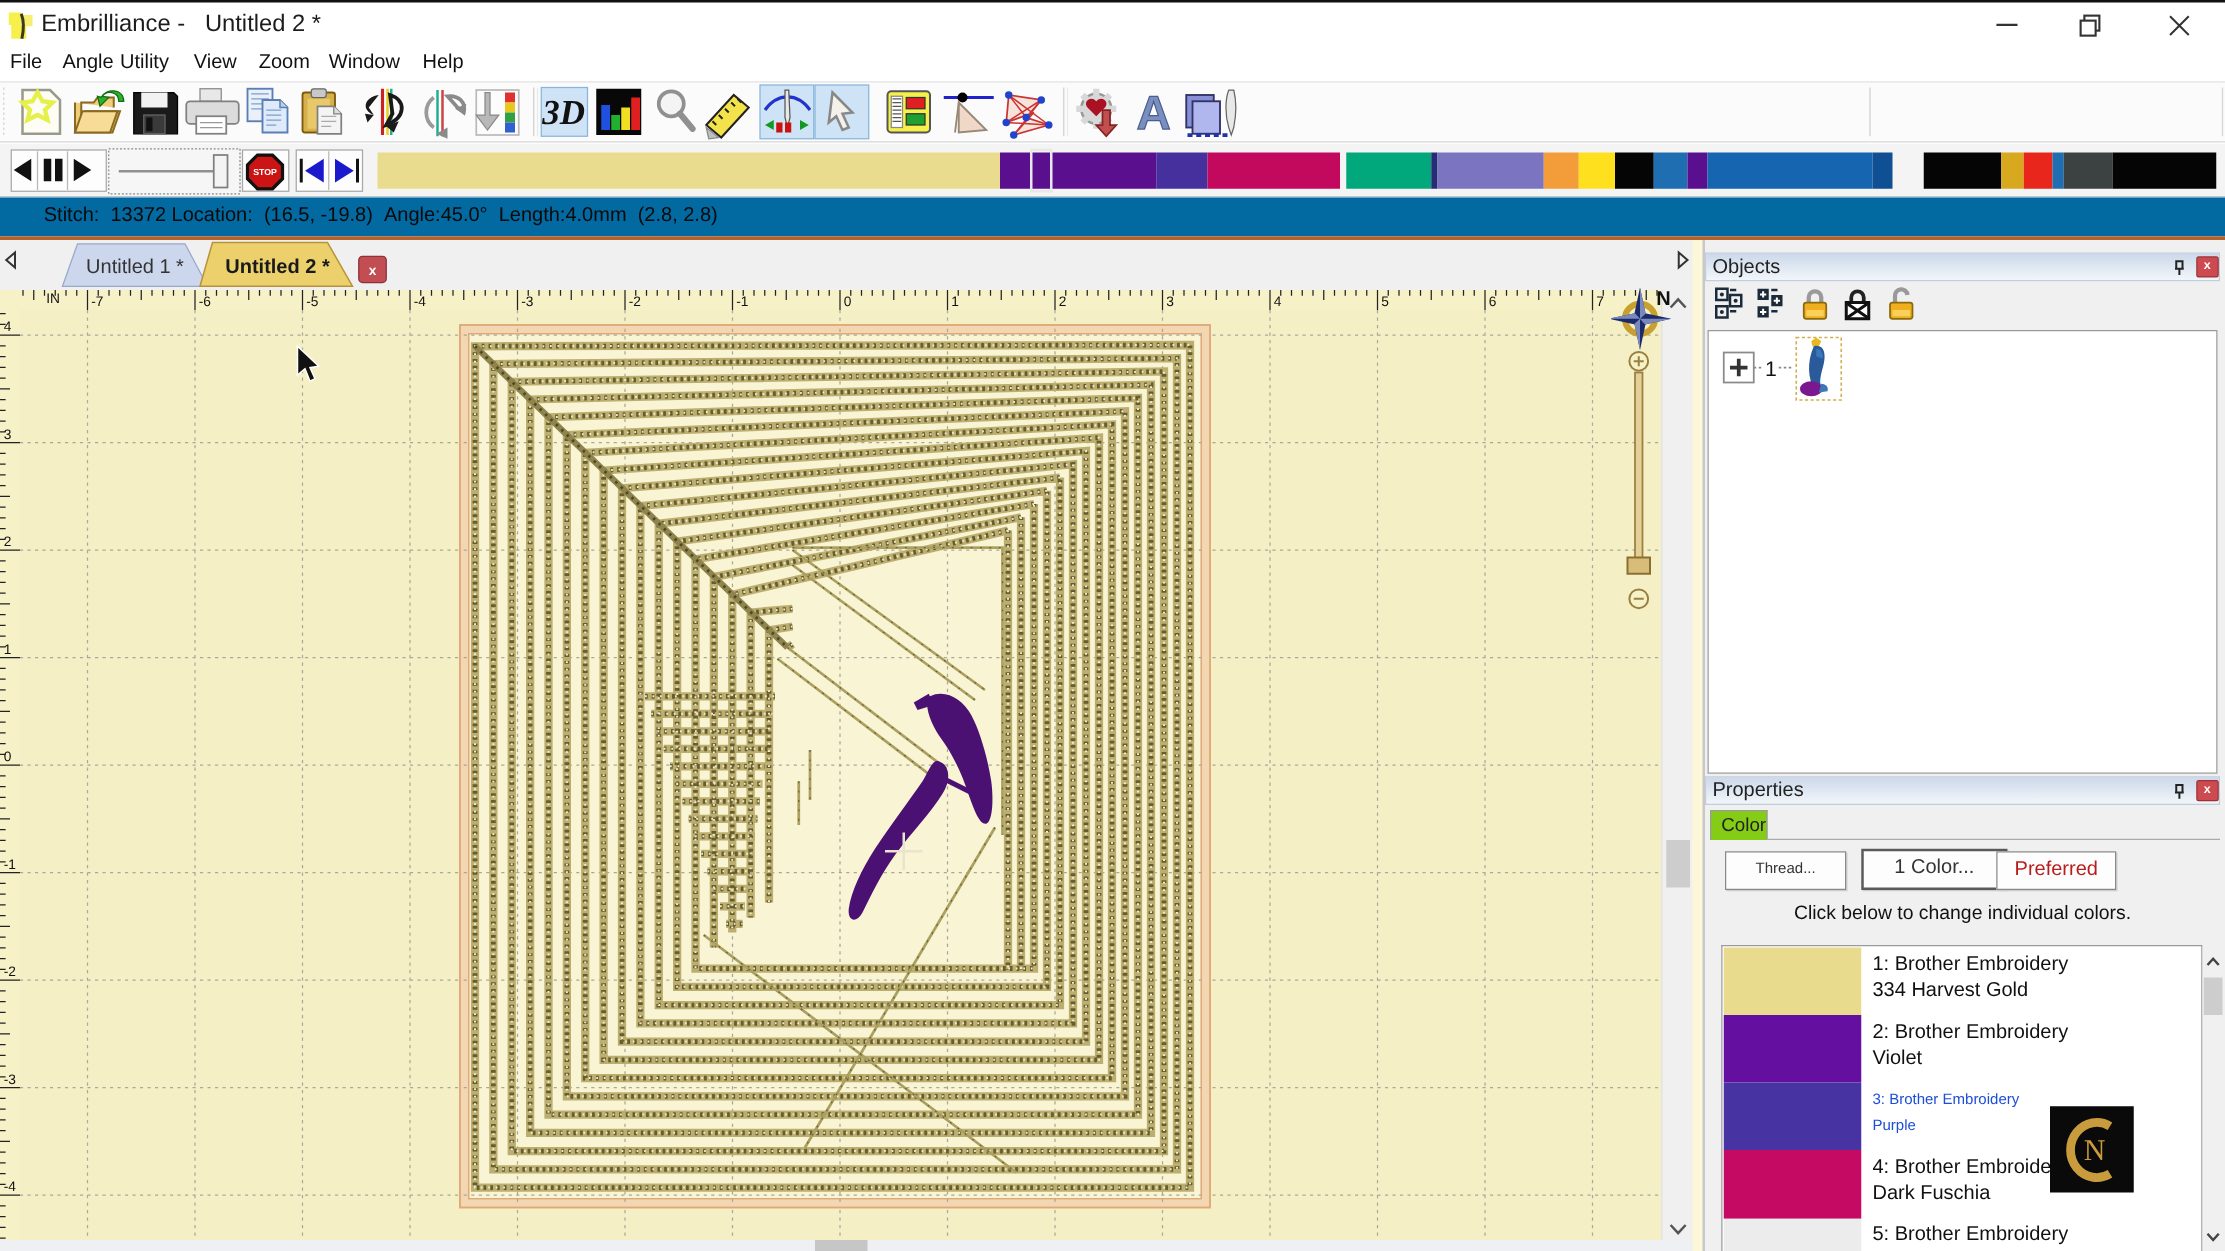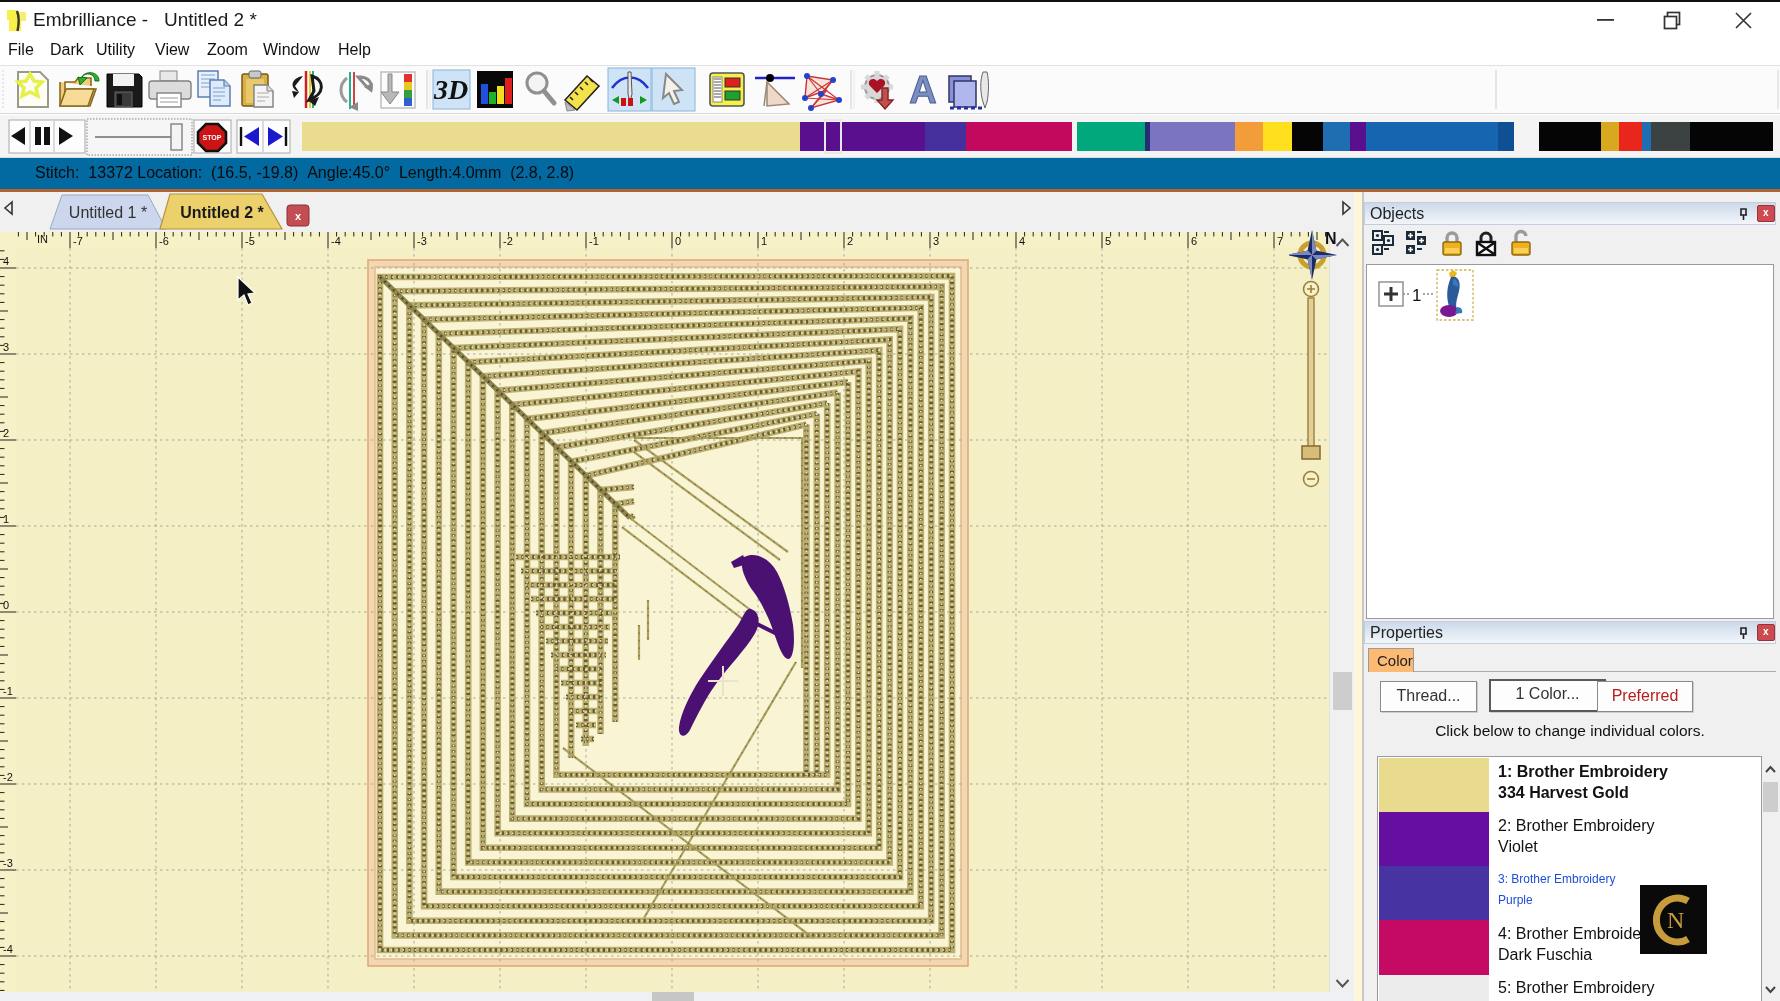--- a/index.html
+++ b/index.html
@@ -25,21 +25,21 @@
     <rect x="4.5" y="1.5" width="12" height="12" fill="none" stroke="#333" stroke-width="1.7"></rect>
     <rect x="1.5" y="5.5" width="12" height="12" fill="#fff" stroke="#333" stroke-width="1.7"></rect>
   </svg>
   <svg class="abs" style="left:1734px;top:9px" width="19" height="19" viewBox="0 0 19 19">
       <path d="M2,2 L17,17 M17,2 L2,17" stroke="#333" stroke-width="1.6"></path>
     </svg>
 </div>
 
 <div class="abs" style="left:0;top:37px;width:1780px;height:28px;background:#fff;font-size:16px;color:#111;">
   <span class="abs" style="left:8px;top:4px;">File</span>
-  <span class="abs" style="left:50px;top:4px;">Dark</span>
+  <span class="abs" style="left:50px;top:4px;">Angle</span>
   <span class="abs" style="left:96px;top:4px;">Utility</span>
   <span class="abs" style="left:155px;top:4px;">View</span>
   <span class="abs" style="left:207px;top:4px;">Zoom</span>
   <span class="abs" style="left:263px;top:4px;">Window</span>
   <span class="abs" style="left:338px;top:4px;">Help</span>
 </div>
 
 <div class="abs" id="toolbar" style="left:0;top:65px;width:1780px;height:49px;background:#fbfbfb;border-top:1px solid #e2e2e2;border-bottom:1px solid #d8d8d8;">
     <svg class="abs" style="left:0;top:0" width="1780" height="47" viewBox="0 0 1780 47">
 
@@ -456,43 +456,43 @@
 <div class="abs" style="left:1364px;top:621px;width:412px;height:23px;background:linear-gradient(#ccd9ea,#f2f6fa);border:1px solid #c2cddd;">
   <span class="abs" style="left:5px;top:2px;font-size:16px;color:#222;">Properties</span>
   <svg class="abs" style="left:373px;top:4px" width="14" height="15" viewBox="0 0 14 15">
       <path d="M3,2 h5 v6 h-5 z M2,8 h7 M5.5,8 v5" stroke="#222" stroke-width="1.6" fill="none"></path>
     </svg>
   <div class="abs" style="left:392px;top:2px;width:18px;height:17px;background:#cd4a50;border-radius:2px;border:1px solid #9a3338;">
     <span style="position:absolute;left:5px;top:1px;font-size:10px;color:#fff;font-weight:bold;">x</span>
   </div>
 </div>
 
-<div class="abs" style="left:1368px;top:648px;width:46px;height:24px;background:#fdba74;border:1px solid #9a9a9a;border-bottom:none;">
+<div class="abs" style="left:1368px;top:648px;width:46px;height:24px;background:#84cc16;border:1px solid #9a9a9a;border-bottom:none;">
   <span class="abs" style="left:8px;top:3px;font-size:15px;color:#222;">Color</span>
 </div>
 <div class="abs" style="left:1414px;top:671px;width:362px;height:1px;background:#aaa;"></div>
 
 <div class="abs" style="left:1380px;top:681px;width:97px;height:31px;background:#fdfdfd;border:1px solid #8a8a8a;box-shadow:1px 1px 0 #ccc;">
-  <span class="abs" style="left:50%;transform:translateX(-50%);top:5px;font-size:16px;color:#333;white-space:nowrap;">Thread...</span>
+  <span class="abs" style="left:50%;transform:translateX(-50%);top:5px;font-size:12px;color:#333;white-space:nowrap;">Thread...</span>
 </div>
 <div class="abs" style="left:1489px;top:679px;width:117px;height:33px;background:#fdfdfd;border:2px solid #5a5a5a;box-shadow:1px 1px 0 #ccc;">
   <span class="abs" style="left:50%;transform:translateX(-50%);top:4px;font-size:16px;color:#333;white-space:nowrap;">1 Color...</span>
 </div>
 <div class="abs" style="left:1597px;top:681px;width:96px;height:31px;background:#fdfdfd;border:1px solid #8a8a8a;box-shadow:1px 1px 0 #ccc;">
   <span class="abs" style="left:50%;transform:translateX(-50%);top:5px;font-size:16px;color:#b91c1c;white-space:nowrap;">Preferred</span>
 </div>
 <div class="abs" style="left:1364px;top:722px;width:412px;text-align:center;font-size:15.5px;color:#111;">Click below to change individual colors.</div>
 
 <div class="abs" style="left:1377px;top:756px;width:385px;height:245px;background:#fff;border:1px solid #9a9a9a;border-bottom:none;overflow:hidden;">
   <div class="abs" style="left:1px;top:1px;width:110px;height:54px;background:#e9db8e;"></div>
   <div class="abs" style="left:1px;top:55px;width:110px;height:54px;background:#640fa0;"></div>
   <div class="abs" style="left:1px;top:109px;width:110px;height:54px;background:#4833a2;"></div>
   <div class="abs" style="left:1px;top:163px;width:110px;height:55px;background:#c40a62;"></div>
   <div class="abs" style="left:1px;top:218px;width:110px;height:54px;background:#ececec;"></div>
-  <div class="abs" style="left:120px;top:4px;font-size:16px;color:#111;line-height:21px;font-weight:bold;">1: Brother Embroidery<br>334 Harvest Gold</div>
+  <div class="abs" style="left:120px;top:4px;font-size:16px;color:#111;line-height:21px;">1: Brother Embroidery<br>334 Harvest Gold</div>
   <div class="abs" style="left:120px;top:58px;font-size:16px;color:#111;line-height:21px;">2: Brother Embroidery<br>Violet</div>
   <div class="abs" style="left:120px;top:112px;font-size:12px;color:#1d4ed8;line-height:21px;">3: Brother Embroidery<br>Purple</div>
   <div class="abs" style="left:120px;top:166px;font-size:16px;color:#111;line-height:21px;">4: Brother Embroidery<br>Dark Fuschia</div>
   <div class="abs" style="left:120px;top:220px;font-size:16px;color:#111;line-height:21px;">5: Brother Embroidery<br>White</div>
 </div>
 
 <div class="abs" style="left:1762px;top:756px;width:17px;height:245px;background:#f0f0f0;">
   <svg class="abs" style="left:0;top:0" width="17" height="245" viewBox="0 0 17 245">
     <path d="M4,16 l4.5,-5 4.5,5" fill="none" stroke="#444" stroke-width="2"></path>
     <rect x="1" y="26" width="15" height="30" fill="#cdcdcd"></rect>

